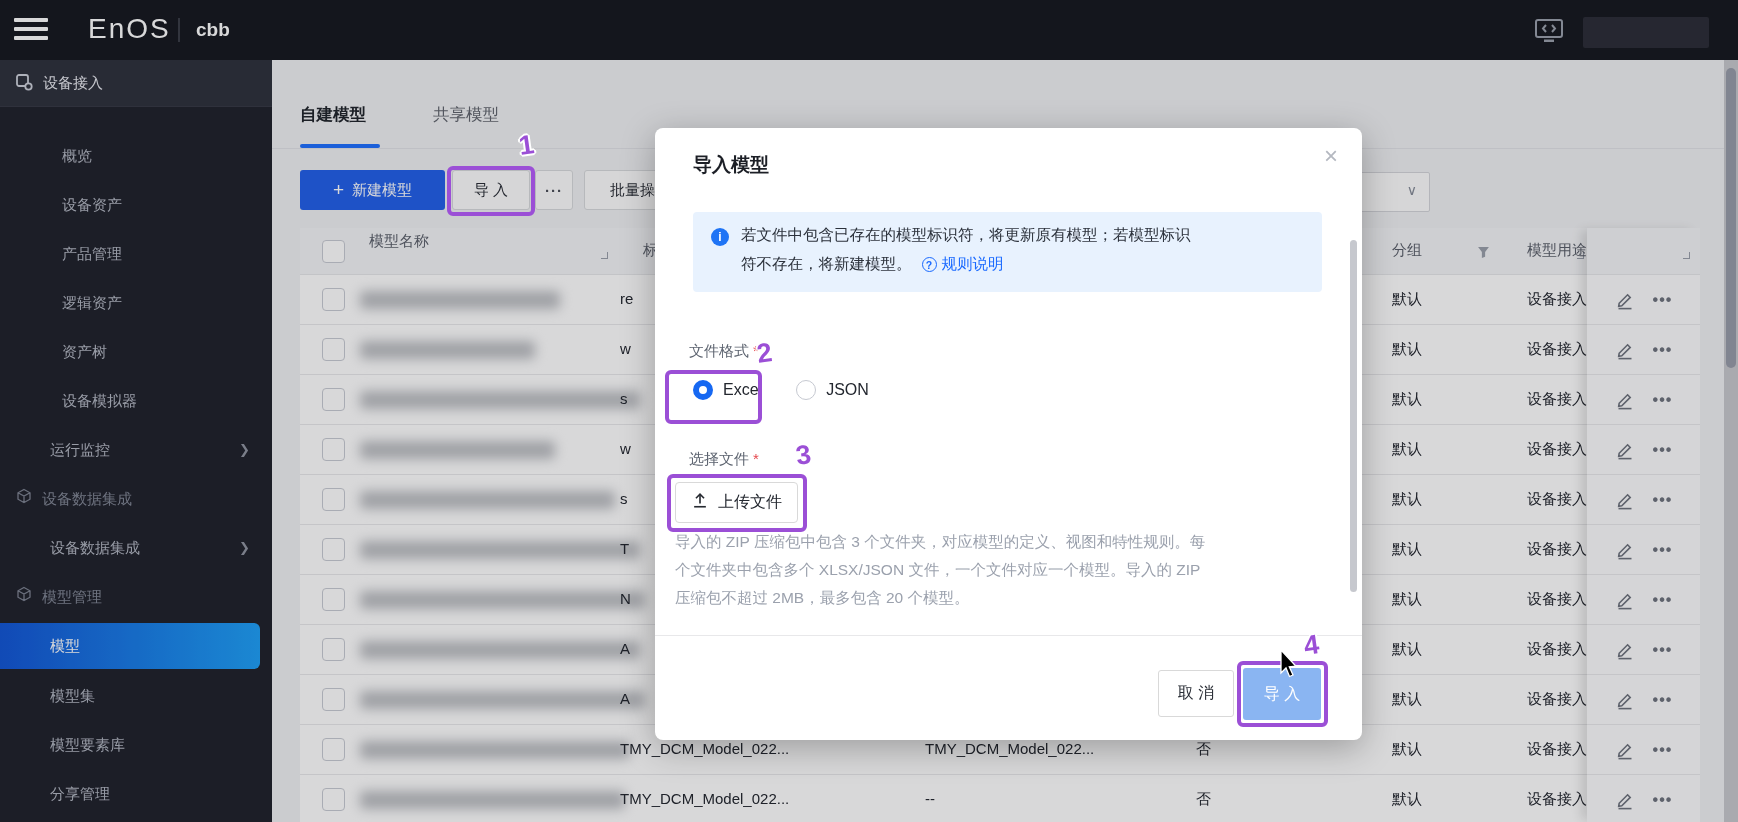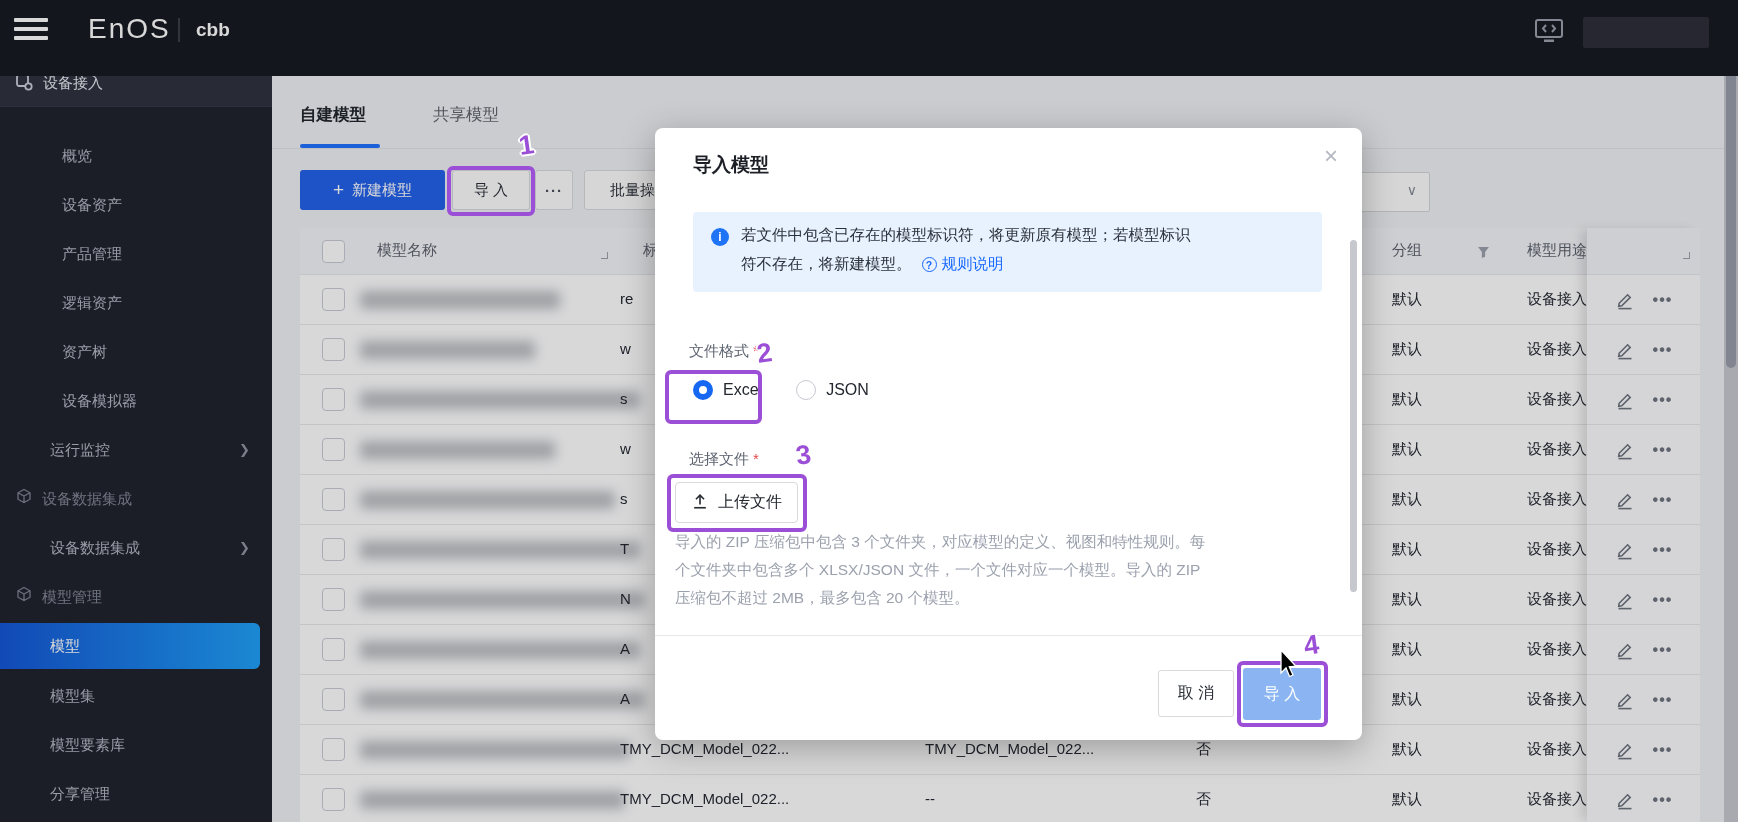--- a/index.html
+++ b/index.html
@@ -1,21 +1,21 @@
 <!DOCTYPE html>
 <html><head>
 <meta charset="utf-8">
 <style>
   html,body{margin:0;padding:0;background:#2a2c33;}
   *{box-sizing:border-box;}
   .page{position:relative;width:1738px;height:822px;overflow:hidden;
         font-family:"Liberation Sans","DejaVu Sans",sans-serif;background:#f0f1f3;}
 
   
-  .top-header{position:absolute;left:0;top:0;width:1738px;height:76px;background:#16181f;z-index:10;}
+  .top-header{position:absolute;left:0;top:0;width:1738px;height:60px;background:#16181f;z-index:10;}
   .hamburger{position:absolute;left:14px;top:18px;width:36px;height:24px;cursor:pointer;}
   .hamburger i{display:block;width:34px;height:4px;background:#fff;border-radius:1px;margin-bottom:5px;}
   .brand{position:absolute;left:88px;top:13px;color:#fff;font-size:28px;letter-spacing:2px;font-weight:500;}
   .brand-sep{position:absolute;left:178px;top:18px;width:2px;height:24px;background:#3a3d47;}
   .workspace{position:absolute;left:196px;top:19px;color:#fff;font-size:19px;font-weight:700;}
   .hdr-monitor{position:absolute;left:1535px;top:19px;width:28px;height:24px;}
   .hdr-userbox{position:absolute;left:1583px;top:17px;width:126px;height:31px;background:#2b2d37;border-radius:2px;}
 
   
   .sidebar{position:absolute;left:0;top:60px;width:272px;height:762px;background:#20222c;z-index:5;color:#b3b8c3;font-size:15px;}
@@ -50,21 +50,21 @@
   .group-select .chev{position:absolute;right:12px;top:9px;color:#868c98;font-size:14px;}
   .search-box{position:absolute;left:1168px;top:112px;width:262px;height:40px;background:#fdfdfd;border:1px solid #d4d6da;border-radius:2px;}
   .search-box svg{position:absolute;left:12px;top:11px;}
   .search-box input{position:absolute;left:38px;top:4px;width:210px;height:30px;border:none;outline:none;background:transparent;
                     font-size:15px;color:#3a3f49;font-family:inherit;}
   .search-box input::placeholder{color:#a6abb5;}
 
   
   .table{position:absolute;left:28px;top:168px;width:1400px;height:594px;background:#fff;}
   .t-head{position:relative;height:47px;background:#f4f5f7;border-bottom:1px solid #e6e7ea;color:#5a5f6a;font-size:15px;}
-  .t-head .hname{position:absolute;left:69px;top:13px;margin-left:8px;}
+  .t-head .hname{position:absolute;left:69px;top:4px;}
   .t-head .hident{position:absolute;left:343px;top:13px;}
   .t-head .hgroup{position:absolute;left:1092px;top:13px;}
   .t-head .husage{position:absolute;left:1227px;top:13px;width:62px;overflow:hidden;white-space:nowrap;}
   .corner{position:absolute;width:7px;height:7px;border-right:1.5px solid #9aa0ab;border-bottom:1.5px solid #9aa0ab;top:24px;}
   .funnel{position:absolute;left:1177px;top:17px;}
   .cb{position:absolute;left:22px;width:23px;height:23px;border:1.5px solid #c8cbd3;border-radius:4px;background:#fff;cursor:pointer;}
   .t-head .cb{top:12px;}
   .t-row{position:relative;height:50px;border-bottom:1px solid #e9e9eb;background:#fff;font-size:15px;color:#23272f;}
   .t-row .cb{top:13px;}
   .blur-blob{position:absolute;left:60px;top:16px;height:18px;background:#bcbec2;border-radius:4px;filter:blur(6px);}
@@ -104,21 +104,21 @@
   .m-link{color:#1a6aff;cursor:pointer;}
   .m-label{position:absolute;left:34px;color:#5d6470;font-size:15px;}
   .req{color:#e5484d;margin-left:4px;}
   .lab-format{top:214px;}
   .lab-file{top:322px;}
   .radio-row{position:absolute;left:38px;top:250px;height:24px;display:flex;align-items:center;}
   .radio-sel{width:20px;height:20px;border-radius:50%;border:6px solid #1668f2;background:#fff;}
   .radio-un{width:20px;height:20px;border-radius:50%;border:1.5px solid #c6c9d1;background:#fff;margin-left:34px;}
   .radio-lb{margin-left:10px;font-size:16px;color:#23272f;}
   .upload-btn{position:absolute;left:20px;top:354px;width:123px;height:41px;border:1px solid #d9d9d9;border-radius:4px;
-              background:#fff;display:flex;align-items:center;justify-content:center;gap:9px;cursor:pointer;color:#23272f;font-size:16px;}
+              background:#fff;display:flex;align-items:center;justify-content:center;gap:9px;cursor:pointer;color:#23272f;font-size:16px;font-family:Liberation Mono, monospace;}
   .m-hint{position:absolute;left:20px;top:400px;width:645px;color:#9ba1ad;font-size:15.5px;line-height:28px;}
   .m-footer-line{position:absolute;left:0;top:507px;width:707px;height:1px;background:#e8e8ea;}
   .m-btn{position:absolute;height:47px;border-radius:3px;font-size:16px;display:flex;align-items:center;justify-content:center;cursor:pointer;}
   .m-cancel{left:503px;top:542px;width:76px;background:#fff;border:1px solid #d9d9d9;color:#2a2e36;}
   .m-import{left:588px;top:540px;width:78px;height:52px;background:#8ab5f2;color:#fff;border:none;}
   .m-scrollthumb{position:absolute;left:695px;top:112px;width:7px;height:352px;background:#c6c8ce;border-radius:4px;}
 
   
   .ann-box{position:absolute;border:4px solid #9b4fd6;border-radius:6px;z-index:61;pointer-events:none;}
   .ab1{left:447px;top:166px;width:88px;height:50px;}

